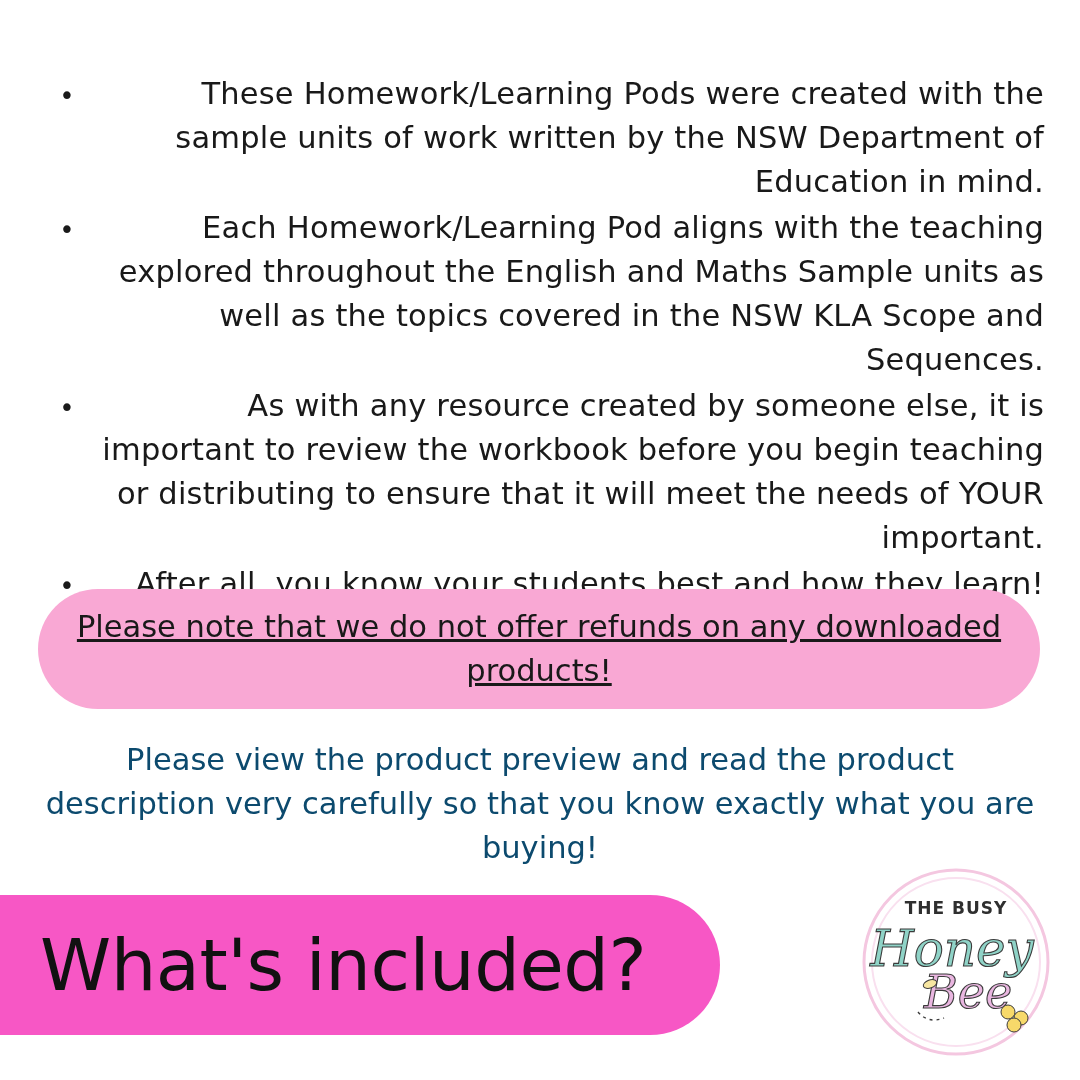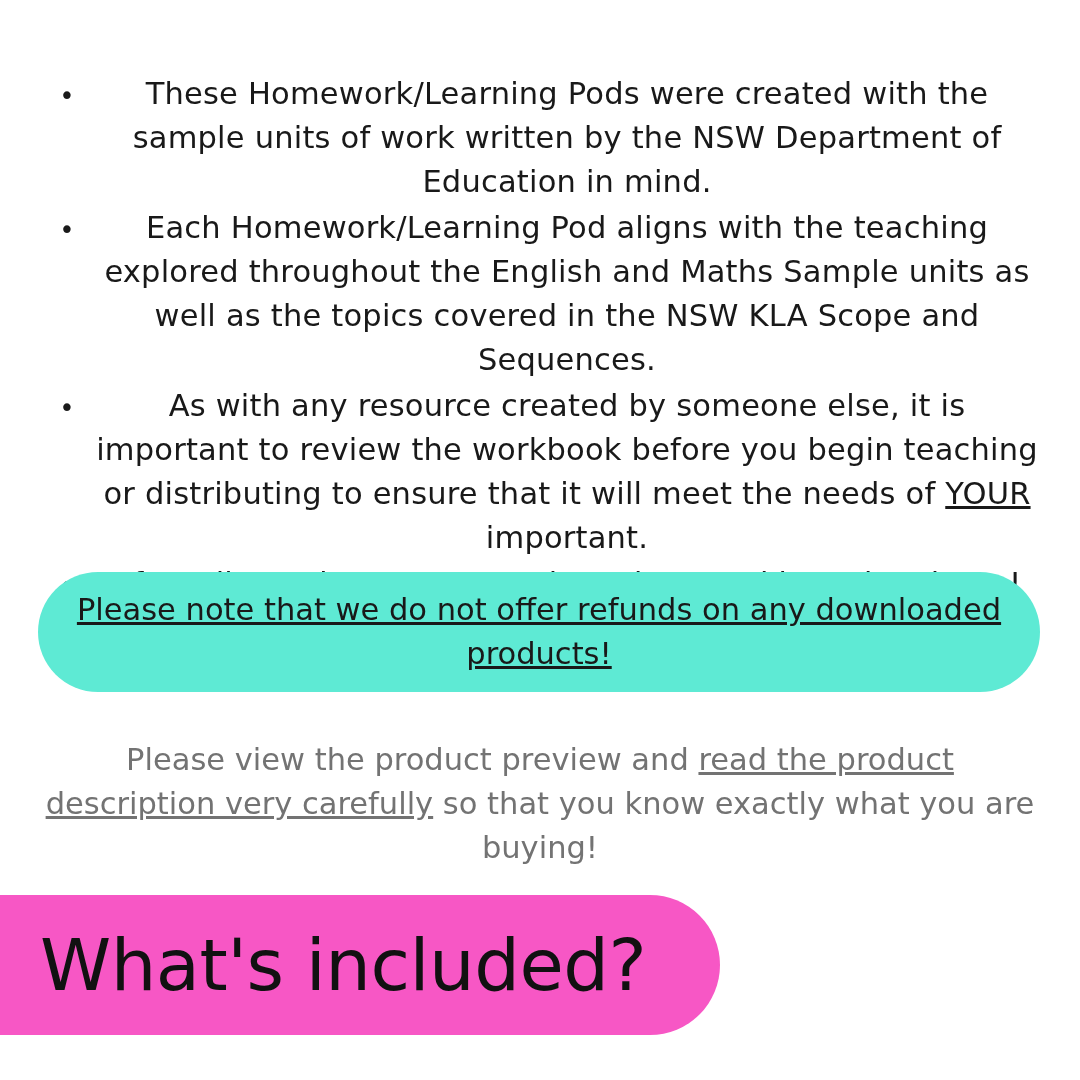--- a/index.html
+++ b/index.html
@@ -38,33 +38,33 @@
     line-height: 44px;
     color: #1a1a1a;
     text-align: center;
     padding-top: 2px;
   }
   .bullet-text {
     flex: 1 1 auto;
     font-size: 30.5px;
     line-height: 44px;
     color: #191919;
-    text-align: center;
+    text-align: right;
     letter-spacing: 0.2px;
   }
-  .u { text-decoration: underline; }
+  .u { }
 
   
   .note-banner {
     position: absolute;
     left: 38px;
-    top: 572px;
+    top: 589px;
     width: 1002px;
     height: 120px;
-    background: #5eead4;
+    background: #f9a8d4;
     border-radius: 60px;
     display: flex;
     align-items: center;
     justify-content: center;
   }
   .note-text {
     font-size: 30.5px;
     line-height: 44px;
     color: #191919;
     text-align: center;
@@ -73,21 +73,21 @@
   }
 
   
   .closing {
     position: absolute;
     left: 40px;
     top: 738px;
     width: 1000px;
     font-size: 30.5px;
     line-height: 44px;
-    color: #737373;
+    color: #0c4a6e;
     text-align: center;
   }
 
   
   .pink-banner {
     position: absolute;
     left: -60px;
     top: 895px;
     width: 780px;
     height: 140px;
@@ -149,14 +149,30 @@
   </div>
 
   <div class="closing">
     <span>Please view the product preview and </span><span class="u">read the product description very carefully</span><span> so that you know exactly what you are buying!</span>
   </div>
 
   <div class="pink-banner">
     <div class="pink-banner-text">What's included?</div>
   </div>
 
+  <div class="logo">
+    <svg viewBox="0 0 200 200" width="200" height="200">
+      <circle cx="100" cy="100" r="92" fill="#ffffff" stroke="#f4c7e0" stroke-width="3"></circle>
+      <circle cx="100" cy="100" r="84" fill="#ffffff" stroke="#f9e0ef" stroke-width="2"></circle>
+      <text x="100" y="52" text-anchor="middle" font-family="'DejaVu Sans', sans-serif" font-size="17" font-weight="bold" fill="#2f2f2f" letter-spacing="1">THE BUSY</text>
+      <text x="96" y="104" text-anchor="middle" font-family="'DejaVu Serif', serif" font-size="50" font-style="italic" fill="#8fd3c7" stroke="#3b3b3b" stroke-width="1.1">Honey</text>
+      <text x="112" y="146" text-anchor="middle" font-family="'DejaVu Serif', serif" font-size="46" font-style="italic" fill="#e9b6e0" stroke="#3b3b3b" stroke-width="1.1">Bee</text>
+      <ellipse cx="74" cy="122" rx="7" ry="4" fill="#f7e6a1" stroke="#3b3b3b" stroke-width="1" transform="rotate(-20 74 122)"></ellipse>
+      <path d="M62 150 q10 12 26 6" fill="none" stroke="#3b3b3b" stroke-width="1.4" stroke-dasharray="3 4"></path>
+      <g>
+        <circle cx="152" cy="150" r="7" fill="#f7d96a" stroke="#3b3b3b" stroke-width="1"></circle>
+        <circle cx="165" cy="156" r="7" fill="#f7d96a" stroke="#3b3b3b" stroke-width="1"></circle>
+        <circle cx="158" cy="163" r="7" fill="#f7d96a" stroke="#3b3b3b" stroke-width="1"></circle>
+      </g>
+    </svg>
+  </div>
 
 </div>
 
 </body></html>

